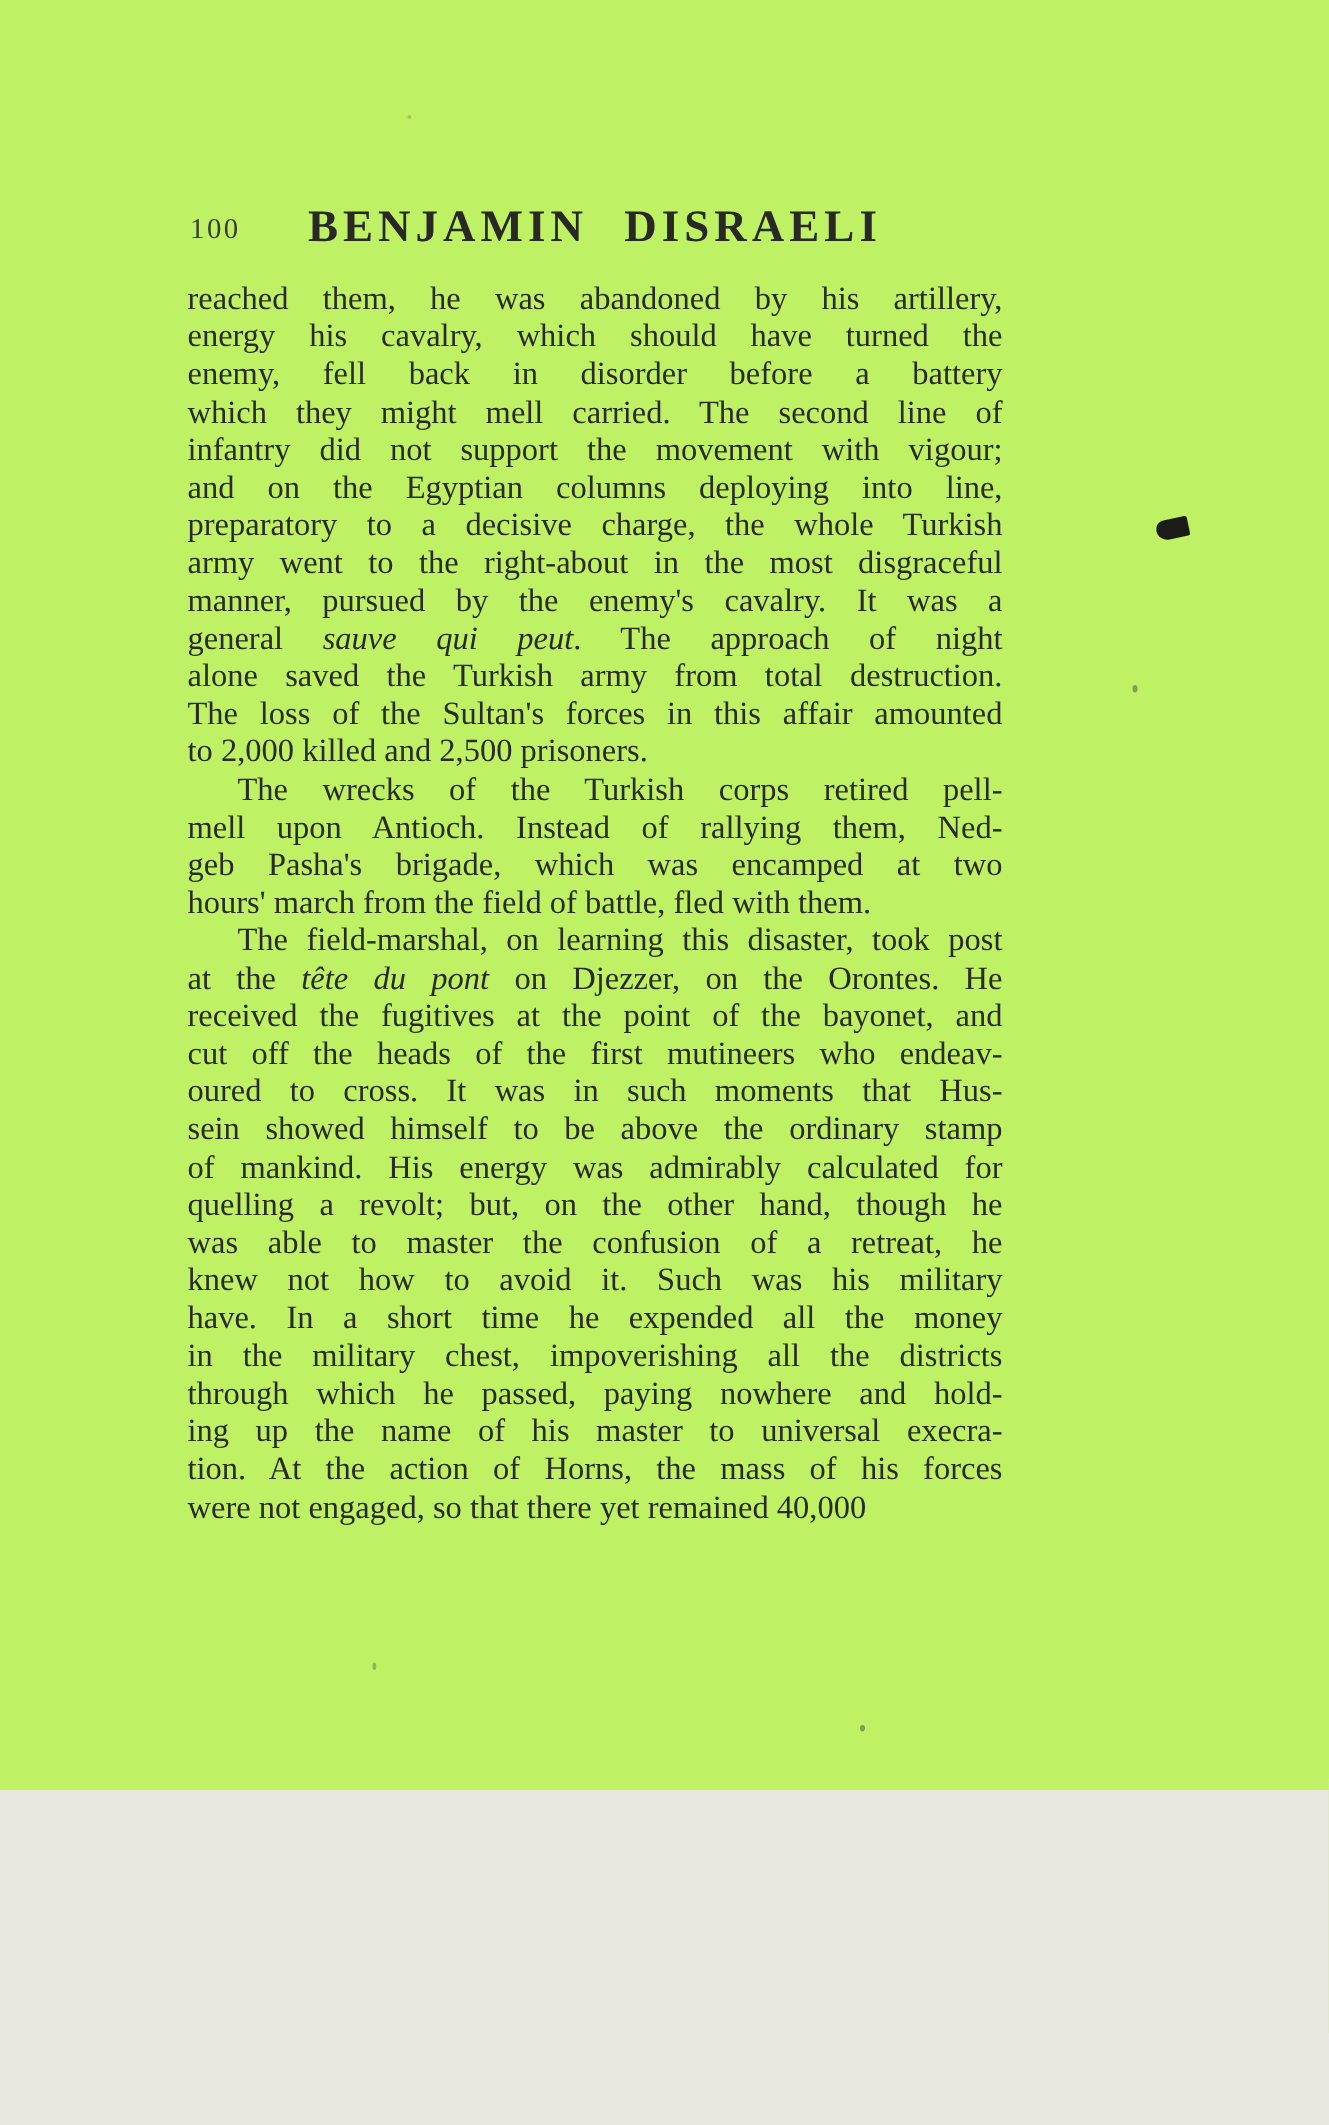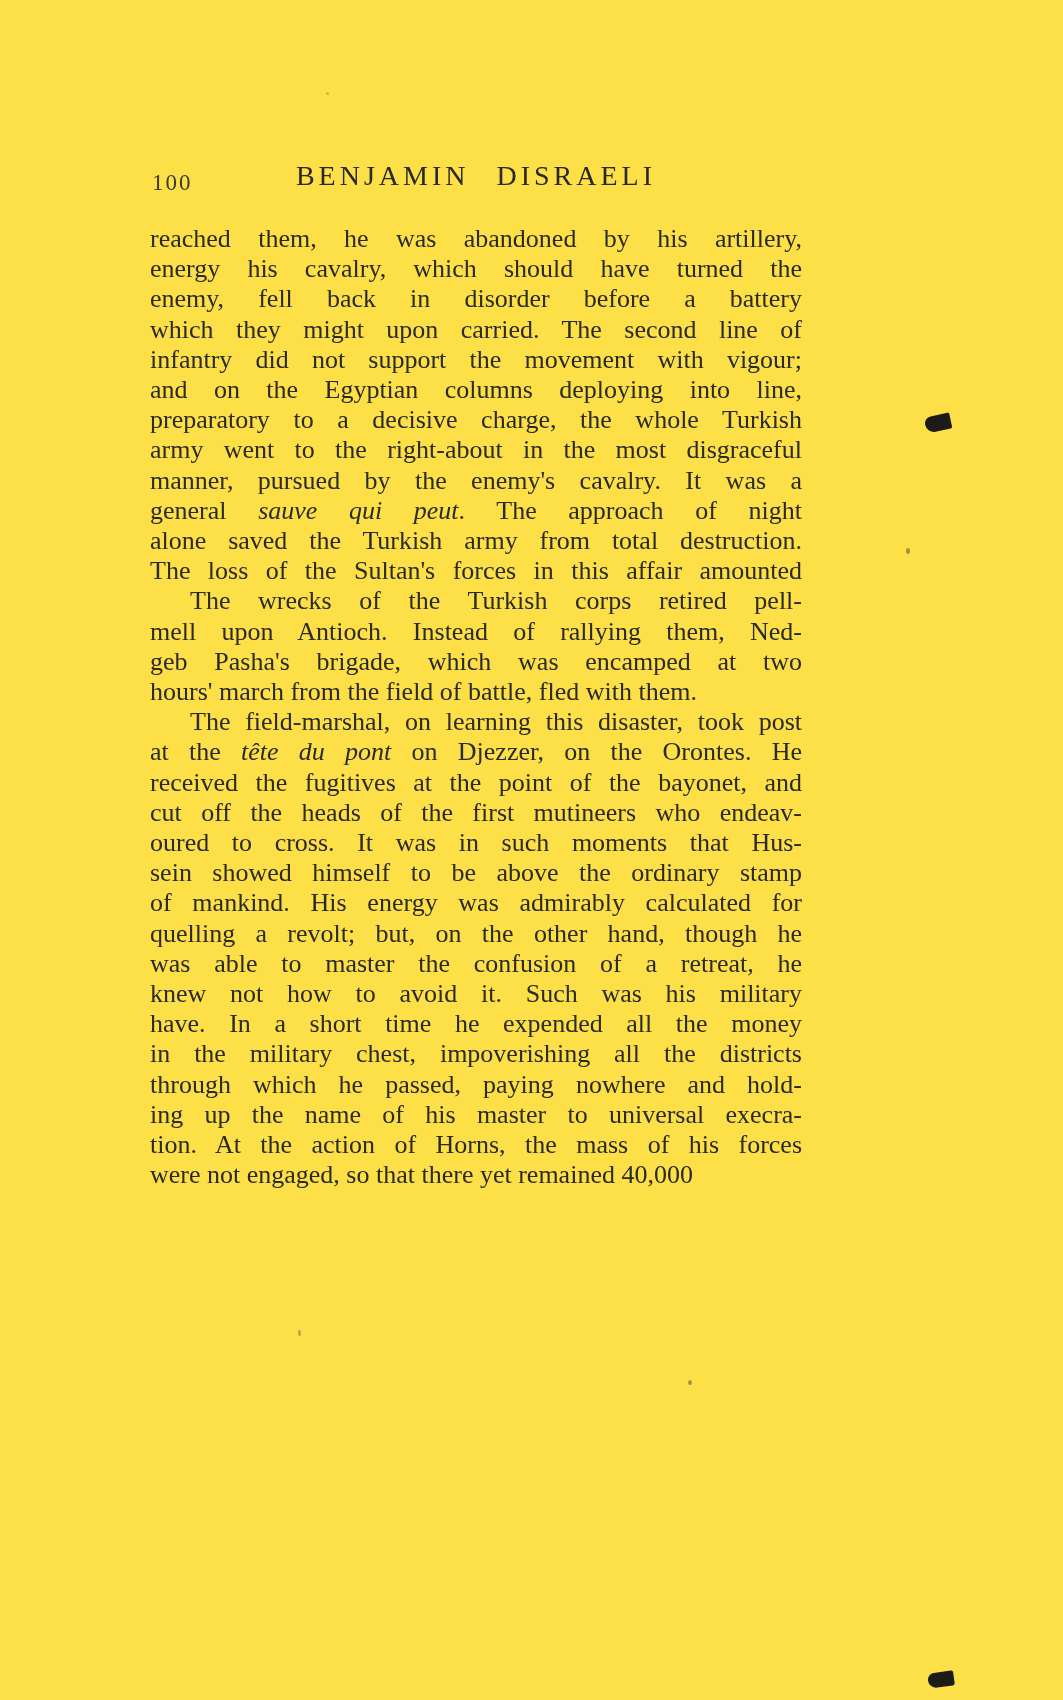--- a/index.html
+++ b/index.html
@@ -3,46 +3,47 @@
 <meta charset="utf-8">
 <style>
   html, body { margin: 0; padding: 0; }
   body {
     width: 1063px; height: 1700px;
     background: #e9e7e0;
     font-family: "Liberation Serif", "DejaVu Serif", serif;
   }
   .page {
     position: relative;
-    width: 1063px; height: 1700px;
-    background: #fde047;
+    width: 1063px; height: 1432px;
+    background: #bef264;
     overflow: hidden;
     color: #2b2a27;
   }
   .header {
     position: absolute;
     left: 150px; top: 160px;
     width: 652px; height: 42px;
   }
   .pagenum {
     position: absolute;
     left: 2px; top: 10px;
     font-size: 23px;
     letter-spacing: 2px;
     color: #3a3935;
   }
   .title {
     position: absolute;
     left: 0; right: 0;
     top: 0;
     text-align: center;
-    font-size: 28px;
+    font-size: 36px;
     letter-spacing: 4px;
     word-spacing: 16px;
     color: #292824;
+    font-weight: bold;
   }
   .body-text {
     position: absolute;
     left: 150px; top: 224px;
     width: 652px;
   }
   .paragraph { margin: 0; }
   .line {
     font-size: 26px;
     line-height: 30.2px;
@@ -93,29 +94,30 @@
   <div class="header">
     <span class="pagenum">100</span>
     <span class="title">BENJAMIN DISRAELI</span>
   </div>
 
   <div class="body-text">
       <div class="paragraph">
         <div class="line">reached them, he was abandoned by his artillery,</div>
         <div class="line">energy his cavalry, which should have turned the</div>
         <div class="line">enemy, fell back in disorder before a battery</div>
-        <div class="line">which they might upon carried. The second line of</div>
+        <div class="line">which they might mell carried. The second line of</div>
         <div class="line">infantry did not support the movement with vigour;</div>
         <div class="line">and on the Egyptian columns deploying into line,</div>
         <div class="line">preparatory to a decisive charge, the whole Turkish</div>
         <div class="line">army went to the right-about in the most disgraceful</div>
         <div class="line">manner, pursued by the enemy's cavalry. It was a</div>
         <div class="line">general <i>sauve qui peut</i>. The approach of night</div>
         <div class="line">alone saved the Turkish army from total destruction.</div>
         <div class="line">The loss of the Sultan's forces in this affair amounted</div>
+        <div class="line last">to 2,000 killed and 2,500 prisoners.</div>
       </div>
       <div class="paragraph">
         <div class="line indent">The wrecks of the Turkish corps retired pell-</div>
         <div class="line">mell upon Antioch. Instead of rallying them, Ned-</div>
         <div class="line">geb Pasha's brigade, which was encamped at two</div>
         <div class="line last">hours' march from the field of battle, fled with them.</div>
       </div>
       <div class="paragraph">
         <div class="line indent">The field-marshal, on learning this disaster, took post</div>
         <div class="line">at the <i>tête du pont</i> on Djezzer, on the Orontes. He</div>

